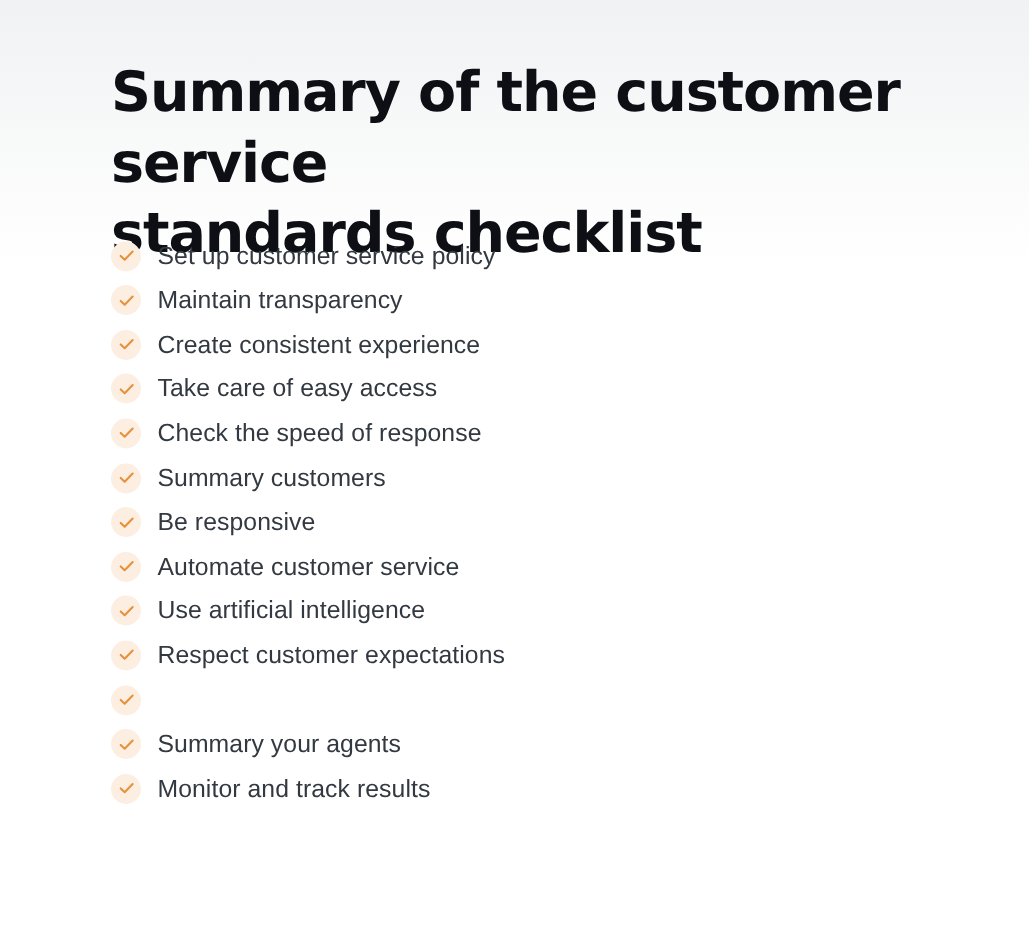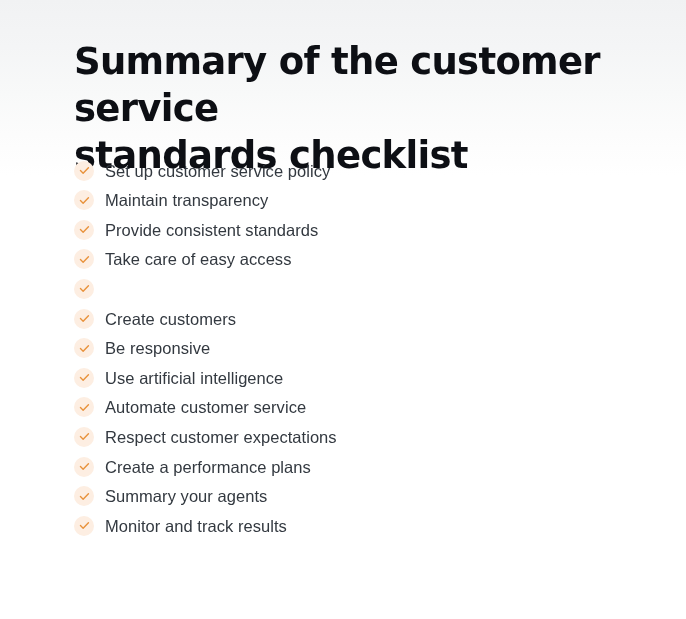--- a/index.html
+++ b/index.html
@@ -114,84 +114,84 @@
           </svg>
         </span>
         <span class="check-label">Maintain transparency</span>
       </li>
       <li class="check-item">
         <span class="check-icon">
           <svg viewBox="0 0 12 12" xmlns="http://www.w3.org/2000/svg" aria-hidden="true">
             <path d="M1.6 6.1 L4.5 8.9 L10.3 2.9" fill="none" stroke="#e8913a" stroke-width="1.5" stroke-linecap="round" stroke-linejoin="round"></path>
           </svg>
         </span>
-        <span class="check-label">Provide consistent standards</span>
+        <span class="check-label">Create consistent experience</span>
       </li>
       <li class="check-item">
         <span class="check-icon">
           <svg viewBox="0 0 12 12" xmlns="http://www.w3.org/2000/svg" aria-hidden="true">
             <path d="M1.6 6.1 L4.5 8.9 L10.3 2.9" fill="none" stroke="#e8913a" stroke-width="1.5" stroke-linecap="round" stroke-linejoin="round"></path>
           </svg>
         </span>
         <span class="check-label">Take care of easy access</span>
       </li>
       <li class="check-item">
         <span class="check-icon">
           <svg viewBox="0 0 12 12" xmlns="http://www.w3.org/2000/svg" aria-hidden="true">
             <path d="M1.6 6.1 L4.5 8.9 L10.3 2.9" fill="none" stroke="#e8913a" stroke-width="1.5" stroke-linecap="round" stroke-linejoin="round"></path>
           </svg>
         </span>
-      </li>
-      <li class="check-item">
-        <span class="check-icon">
-          <svg viewBox="0 0 12 12" xmlns="http://www.w3.org/2000/svg" aria-hidden="true">
-            <path d="M1.6 6.1 L4.5 8.9 L10.3 2.9" fill="none" stroke="#e8913a" stroke-width="1.5" stroke-linecap="round" stroke-linejoin="round"></path>
-          </svg>
-        </span>
-        <span class="check-label">Create customers</span>
+        <span class="check-label">Check the speed of response</span>
+      </li>
+      <li class="check-item">
+        <span class="check-icon">
+          <svg viewBox="0 0 12 12" xmlns="http://www.w3.org/2000/svg" aria-hidden="true">
+            <path d="M1.6 6.1 L4.5 8.9 L10.3 2.9" fill="none" stroke="#e8913a" stroke-width="1.5" stroke-linecap="round" stroke-linejoin="round"></path>
+          </svg>
+        </span>
+        <span class="check-label">Summary customers</span>
       </li>
       <li class="check-item">
         <span class="check-icon">
           <svg viewBox="0 0 12 12" xmlns="http://www.w3.org/2000/svg" aria-hidden="true">
             <path d="M1.6 6.1 L4.5 8.9 L10.3 2.9" fill="none" stroke="#e8913a" stroke-width="1.5" stroke-linecap="round" stroke-linejoin="round"></path>
           </svg>
         </span>
         <span class="check-label">Be responsive</span>
       </li>
       <li class="check-item">
         <span class="check-icon">
           <svg viewBox="0 0 12 12" xmlns="http://www.w3.org/2000/svg" aria-hidden="true">
             <path d="M1.6 6.1 L4.5 8.9 L10.3 2.9" fill="none" stroke="#e8913a" stroke-width="1.5" stroke-linecap="round" stroke-linejoin="round"></path>
           </svg>
         </span>
+        <span class="check-label">Automate customer service</span>
+      </li>
+      <li class="check-item">
+        <span class="check-icon">
+          <svg viewBox="0 0 12 12" xmlns="http://www.w3.org/2000/svg" aria-hidden="true">
+            <path d="M1.6 6.1 L4.5 8.9 L10.3 2.9" fill="none" stroke="#e8913a" stroke-width="1.5" stroke-linecap="round" stroke-linejoin="round"></path>
+          </svg>
+        </span>
         <span class="check-label">Use artificial intelligence</span>
       </li>
       <li class="check-item">
         <span class="check-icon">
           <svg viewBox="0 0 12 12" xmlns="http://www.w3.org/2000/svg" aria-hidden="true">
             <path d="M1.6 6.1 L4.5 8.9 L10.3 2.9" fill="none" stroke="#e8913a" stroke-width="1.5" stroke-linecap="round" stroke-linejoin="round"></path>
           </svg>
         </span>
-        <span class="check-label">Automate customer service</span>
-      </li>
-      <li class="check-item">
-        <span class="check-icon">
-          <svg viewBox="0 0 12 12" xmlns="http://www.w3.org/2000/svg" aria-hidden="true">
-            <path d="M1.6 6.1 L4.5 8.9 L10.3 2.9" fill="none" stroke="#e8913a" stroke-width="1.5" stroke-linecap="round" stroke-linejoin="round"></path>
-          </svg>
-        </span>
         <span class="check-label">Respect customer expectations</span>
       </li>
       <li class="check-item">
         <span class="check-icon">
           <svg viewBox="0 0 12 12" xmlns="http://www.w3.org/2000/svg" aria-hidden="true">
             <path d="M1.6 6.1 L4.5 8.9 L10.3 2.9" fill="none" stroke="#e8913a" stroke-width="1.5" stroke-linecap="round" stroke-linejoin="round"></path>
           </svg>
         </span>
-        <span class="check-label">Create a performance plans</span>
       </li>
       <li class="check-item">
         <span class="check-icon">
           <svg viewBox="0 0 12 12" xmlns="http://www.w3.org/2000/svg" aria-hidden="true">
             <path d="M1.6 6.1 L4.5 8.9 L10.3 2.9" fill="none" stroke="#e8913a" stroke-width="1.5" stroke-linecap="round" stroke-linejoin="round"></path>
           </svg>
         </span>
         <span class="check-label">Summary your agents</span>
       </li>
       <li class="check-item">

